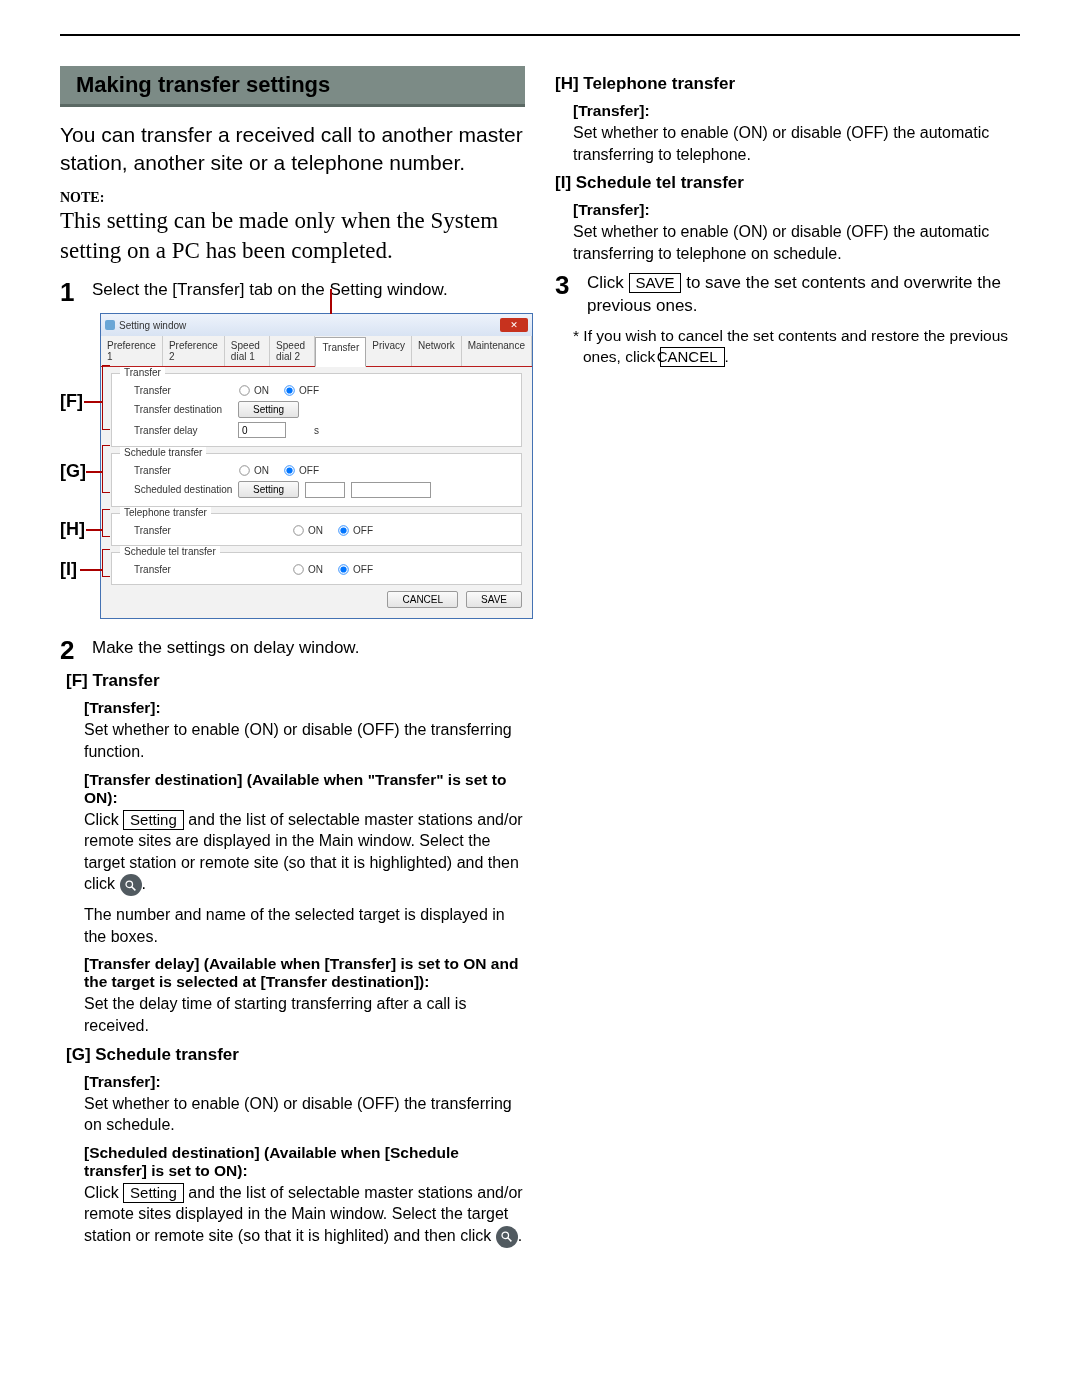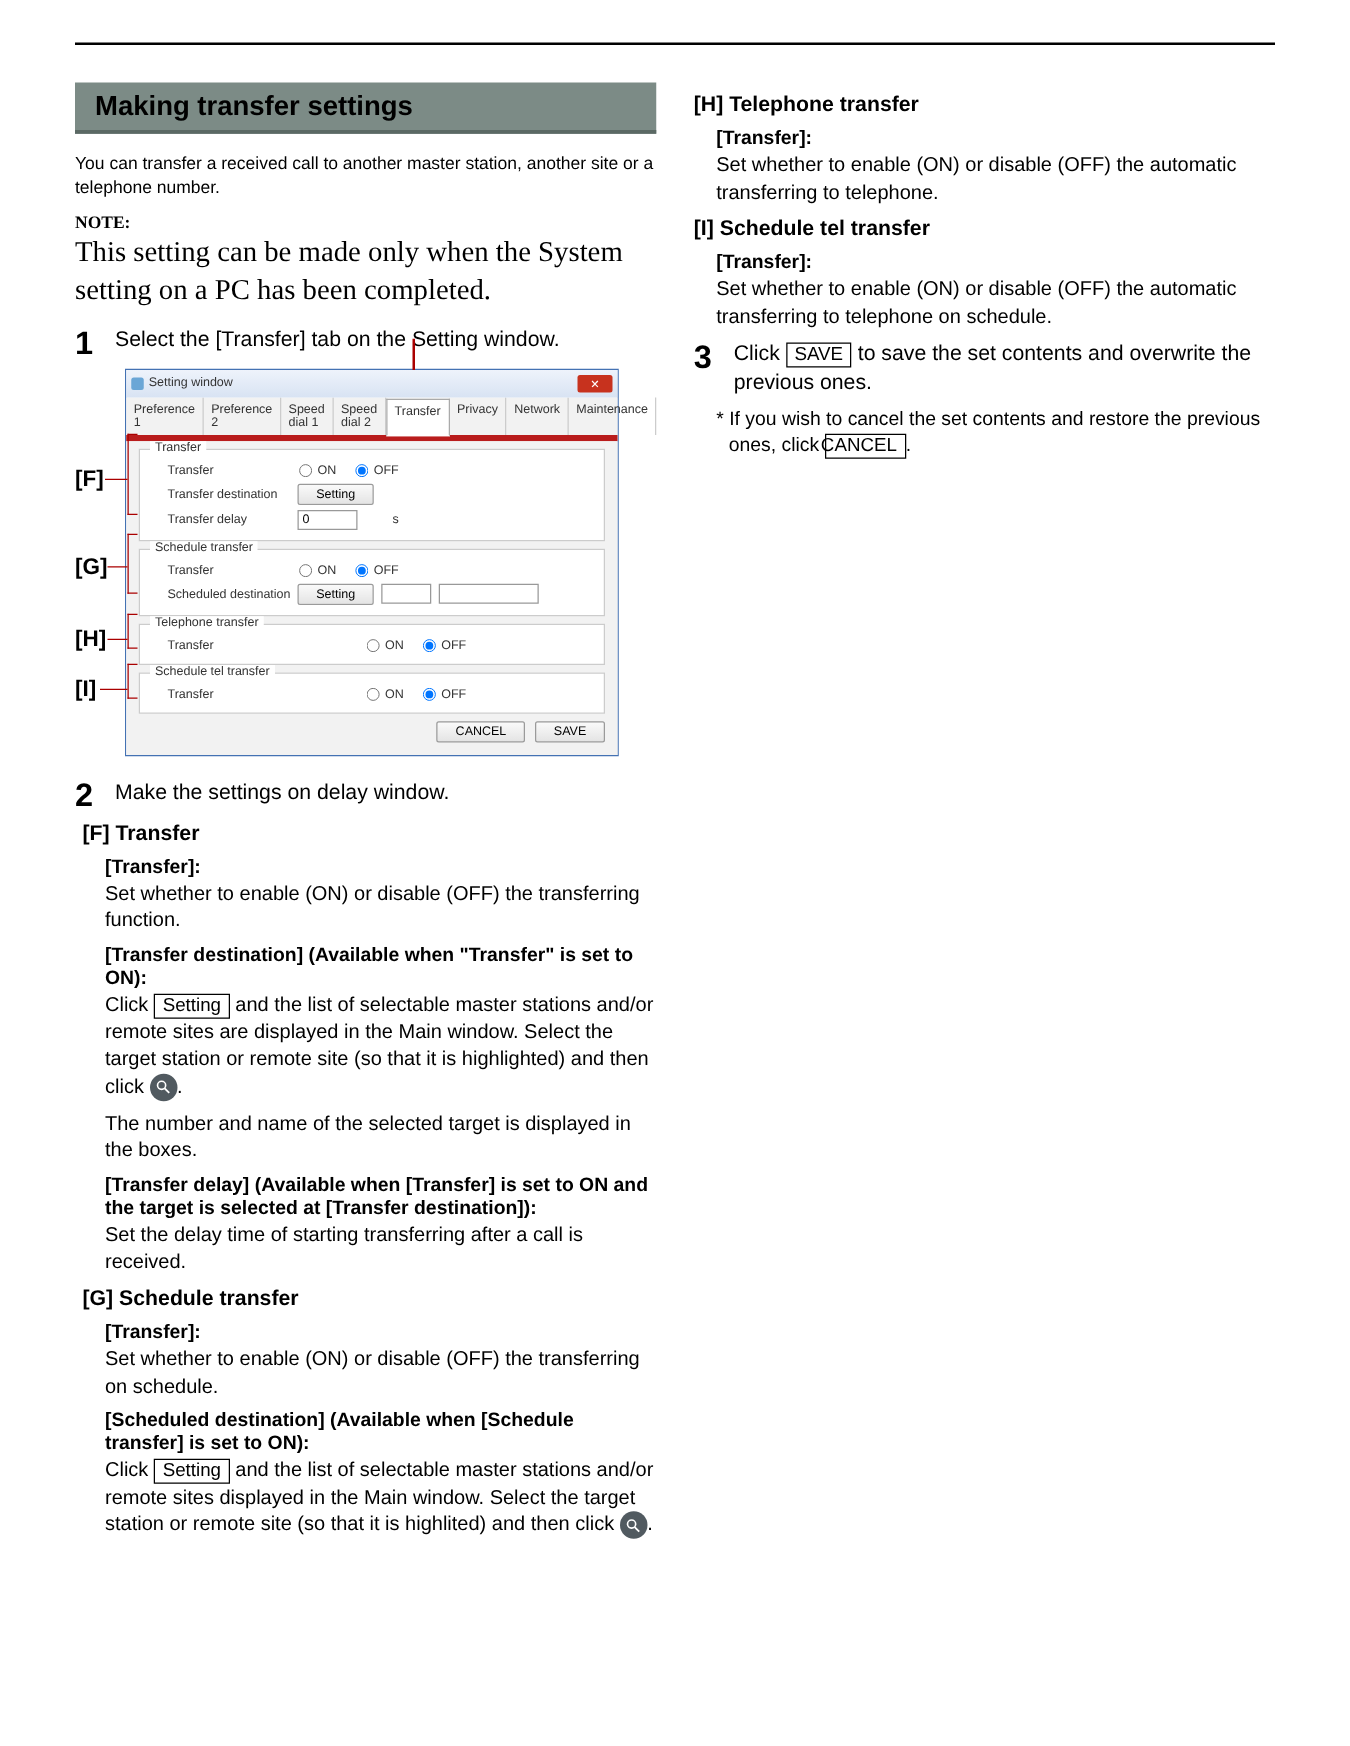--- a/index.html
+++ b/index.html
@@ -23,52 +23,52 @@
 
   .heading-bar {
     background: #7c8b86;
     border-bottom: 3px solid #5b6964;
     color: #000000;
     font-size: 22px;
     font-weight: bold;
     padding: 6px 16px;
     margin-bottom: 14px;
   }
-  .intro { font-size: 14px; line-height: 1.35; margin-bottom: 12px; }
+  .intro { font-size: 21px; line-height: 1.35; margin-bottom: 12px; }
   .note-label { font-family: "Times New Roman", serif; font-weight: bold; font-size: 14px; }
   .note-text { font-family: "Times New Roman", serif; font-size: 23px; line-height: 1.3; margin-bottom: 14px; }
 
   .step { display: flex; align-items: flex-start; margin-bottom: 8px; }
   .step-num { font-size: 26px; font-weight: bold; width: 32px; flex-shrink: 0; line-height: 1; }
   .step-text { font-size: 17px; line-height: 1.35; flex: 1; }
 
   .screenshot-wrap { position: relative; margin: 8px 0 18px 0; }
   .callout { position: absolute; left: 0; font-size: 18px; font-weight: bold; }
   .callout-line { position: absolute; background: #a00; height: 1.5px; }
   .bracket { position: absolute; border-left: 1.5px solid #a00; border-top: 1.5px solid #a00; border-bottom: 1.5px solid #a00; width: 8px; }
   .arrow-down { position:absolute; width:1.5px; background:#a00; }
   .arrow-down::after { content:""; position:absolute; bottom:-1px; left:-3px; border-left:4px solid transparent; border-right:4px solid transparent; border-top:6px solid #a00; }
 
   .sw-window {
-    width: 395px;
+    width: 433px;
     margin-left: 40px;
     border: 1px solid #4472b3;
     background: #fff;
     font-size: 10px;
     color: #333;
   }
   .sw-titlebar {
     background: linear-gradient(#eef3fb,#d8e3f3);
     height: 22px;
     display: flex; align-items: center; padding: 0 4px;
     position: relative;
   }
   .sw-title { flex:1; font-size:10px; }
   .sw-close { width:28px; height:14px; background:#c7321e; border-radius:2px; display:flex; align-items:center; justify-content:center; color:#fff; font-size:9px; }
-  .sw-tabs { display:flex; border-bottom:5px solid #b91c1c; background:#f2f2f2; font-size:10px; }
+  .sw-tabs { display:flex; border-bottom:1px solid #b91c1c; background:#f2f2f2; font-size:10px; }
   .sw-tab { padding: 4px 6px; border-right:1px solid #ccc; cursor:pointer; }
   .sw-tab.active { background:#fff; position:relative; top:1px; border:1px solid #aaa; border-bottom:1px solid #fff; }
   .sw-body { background:#f2f2f2; padding: 6px 10px 10px 10px; }
   .sw-group { border:1px solid #ccc; background:#fff; margin-bottom:6px; padding:6px 8px 8px 8px; position:relative; }
   .sw-group-legend { position:absolute; top:-7px; left:8px; background:#fff; padding:0 4px; font-size:10px; }
   .sw-row { display:flex; align-items:center; margin-top:4px; }
   .sw-label { width: 118px; font-size:10px; padding-left: 14px; }
   .sw-radio { display:flex; align-items:center; font-size:10px; margin-right:14px; }
   .sw-radio input { margin-right:3px; transform:scale(0.8); }
   .sw-btn { background:linear-gradient(#fafafa,#e4e4e4); border:1px solid #9a9a9a; border-radius:2px; padding:2px 14px; font-size:10px; cursor:pointer; }

